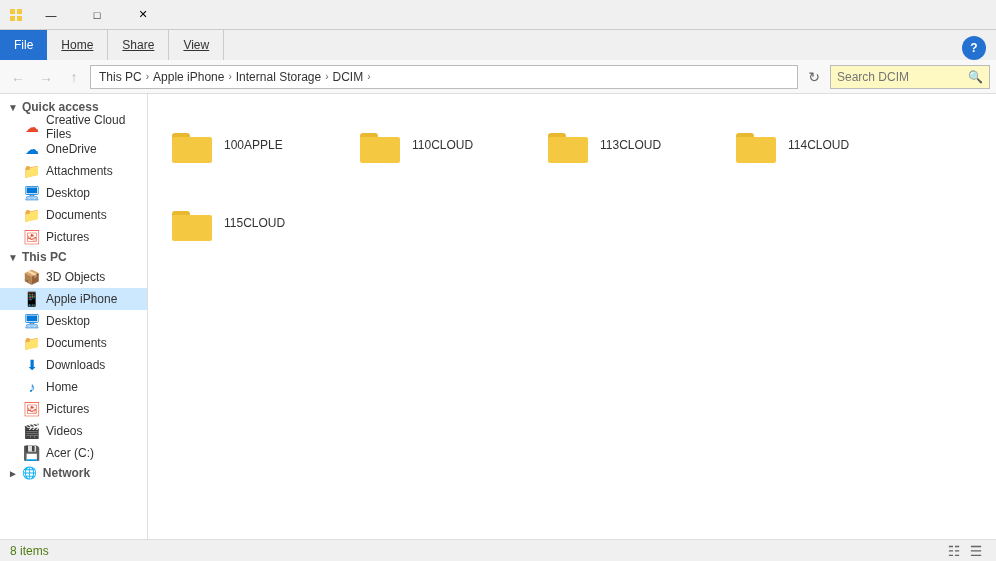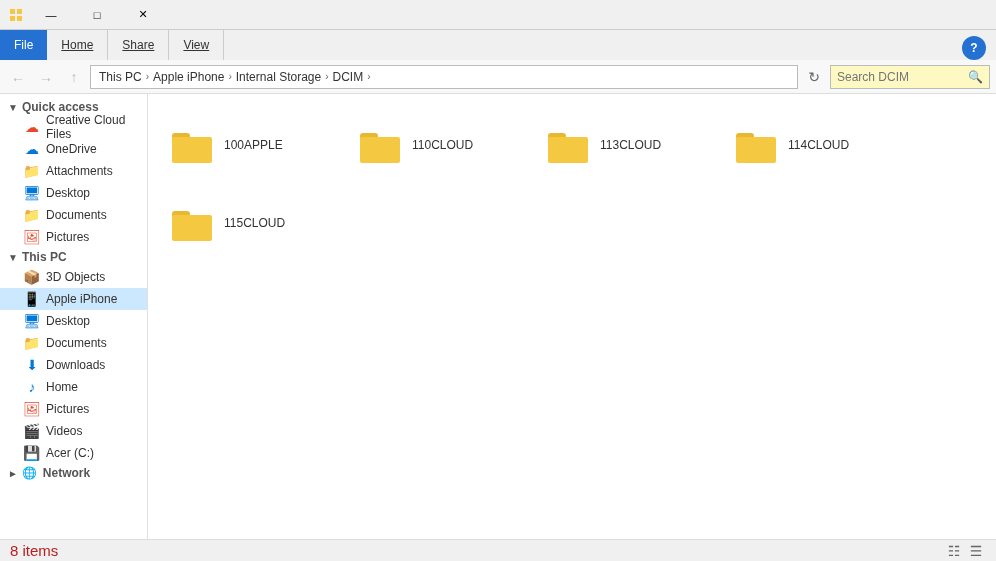--- a/index.html
+++ b/index.html
@@ -132,21 +132,21 @@
     
     .status-bar {
       height: 22px;
       background: #f0f0f0;
       border-top: 1px solid #ddd;
       display: flex;
       align-items: center;
       padding: 0 10px;
       justify-content: space-between;
     }
-    .status-text { font-size: 15px; color: #b91c1c; }
+    .status-text { font-size: 12px; color: #4d7c0f; }
     .view-buttons { display: flex; gap: 2px; }
     .view-btn { width: 20px; height: 18px; display: flex; align-items: center; justify-content: center; cursor: pointer; color: #666; font-size: 14px; }
 
     .folder-icon svg { width: 40px; height: 36px; }
   </style>
 </head>
 <body>
 
 <div class="title-bar">
   <div class="title-bar-icon">

